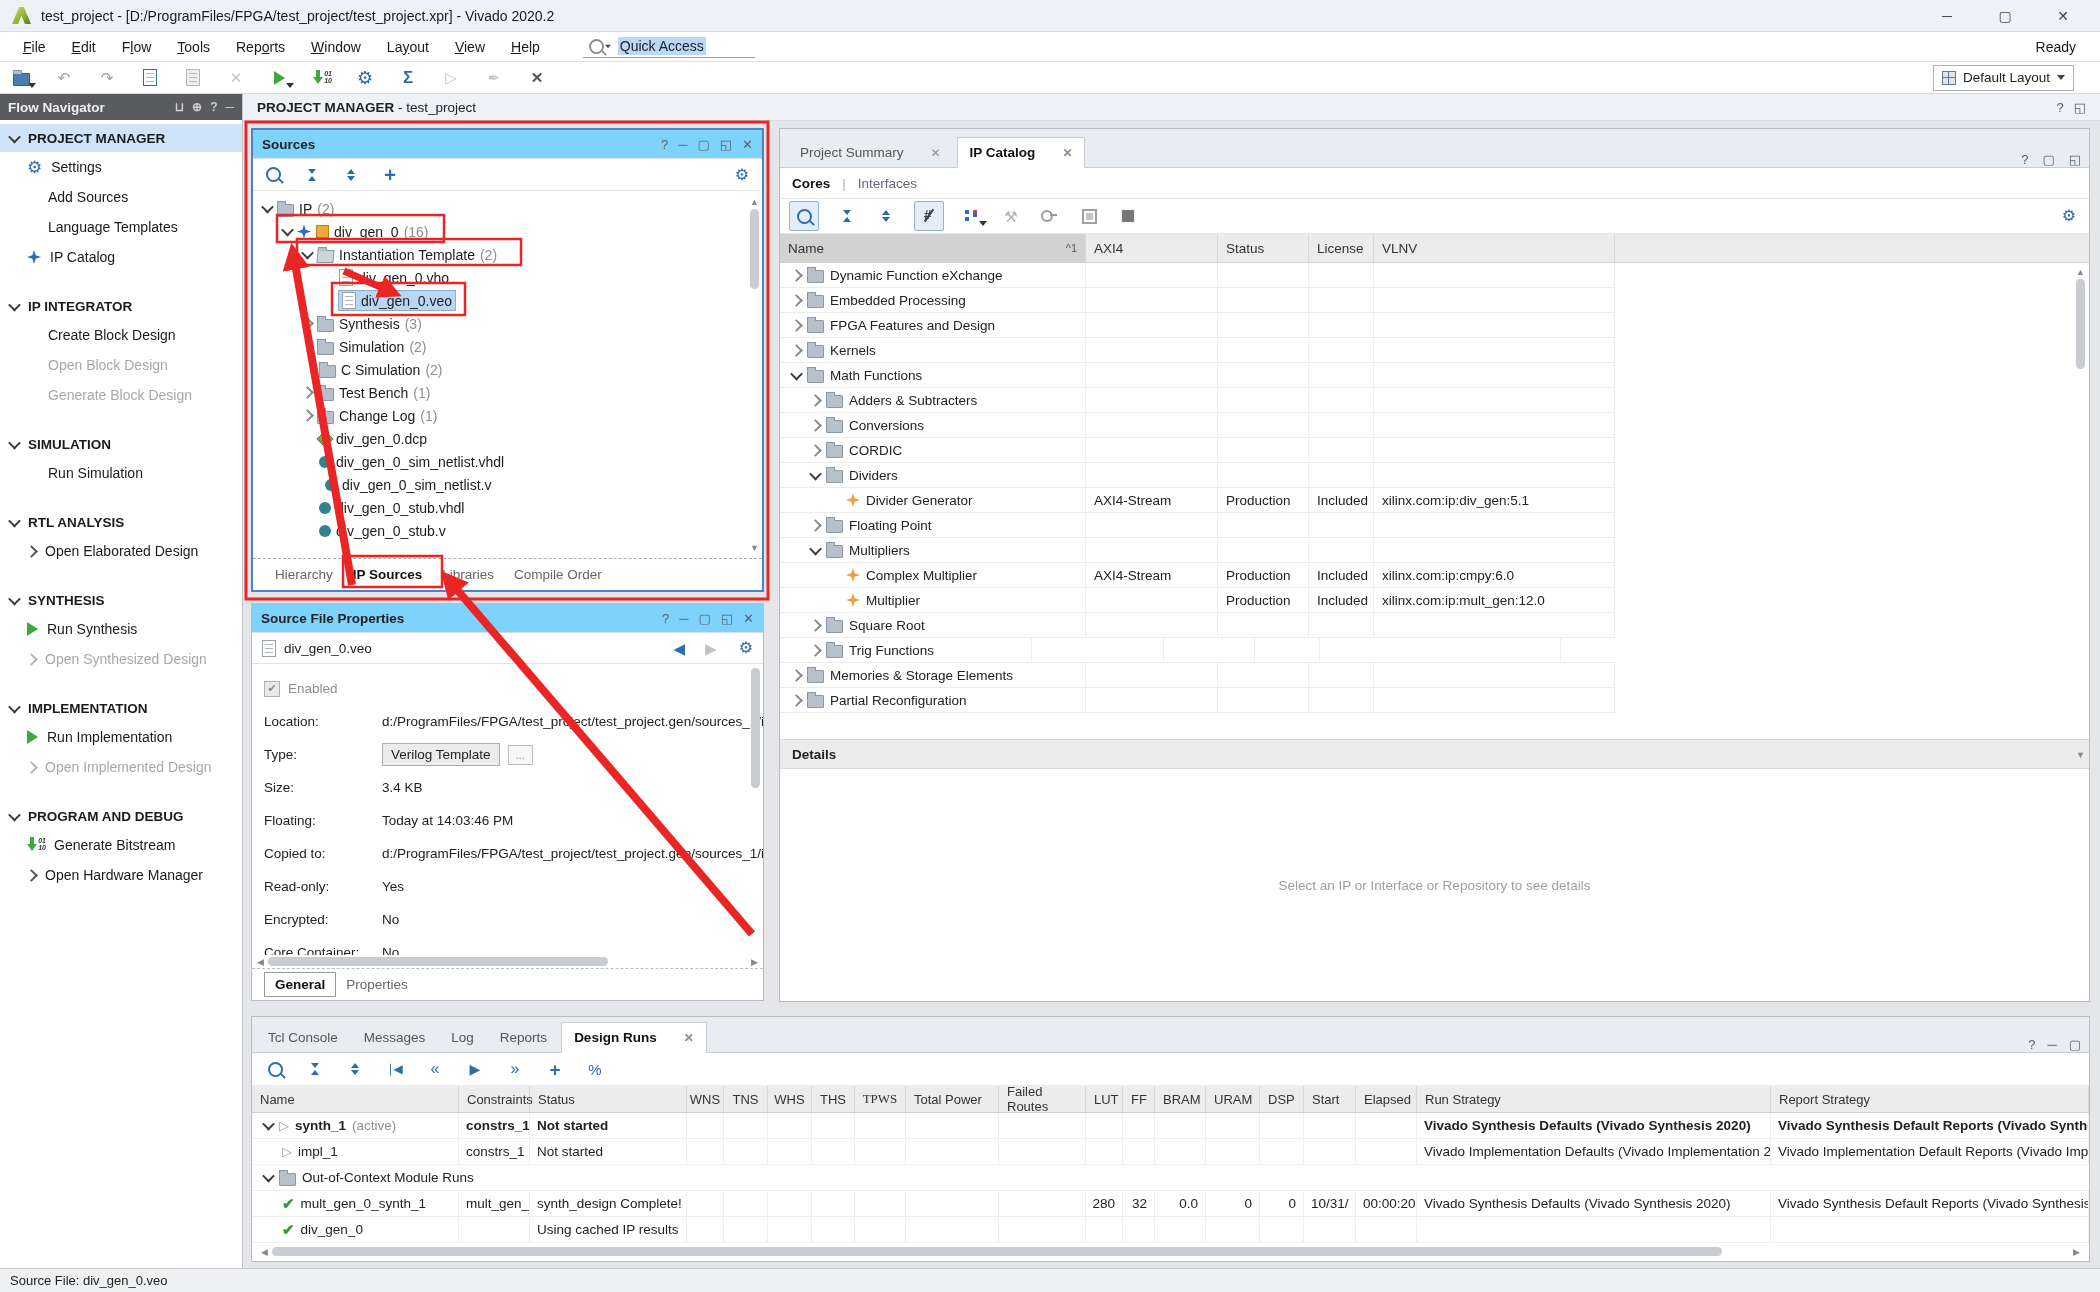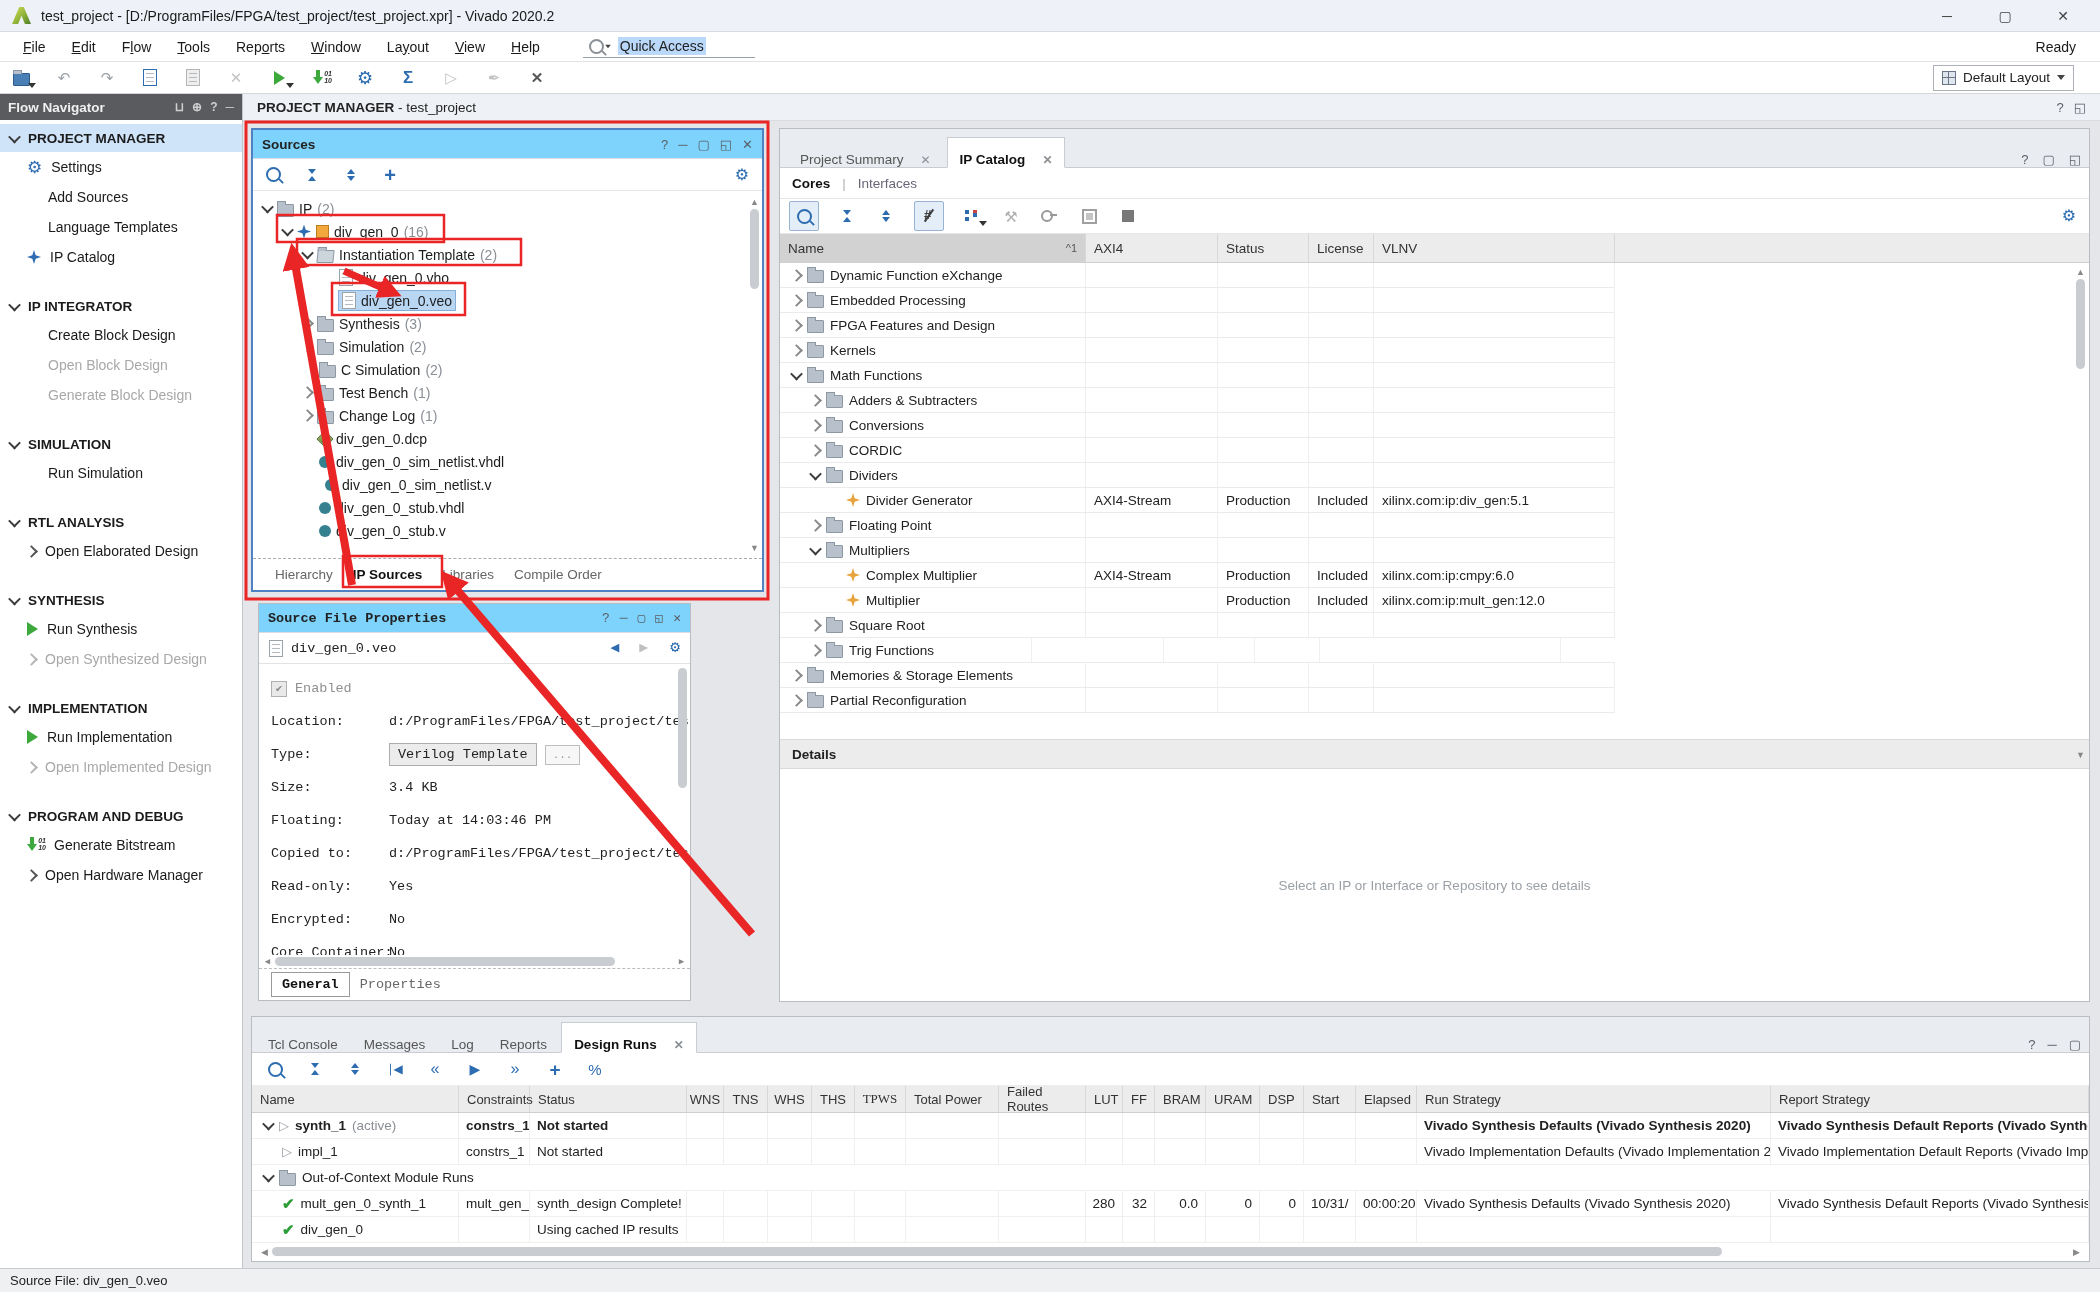--- a/index.html
+++ b/index.html
@@ -116,37 +116,37 @@
   .sel-item{background:#b9d7f3;outline:1px solid #86afd8;display:inline-flex;align-items:center;gap:5px;padding:1px 3px;}
   .vsb{position:absolute;right:1px;top:4px;bottom:4px;width:13px;}
   .vsb .btn{position:absolute;left:0;width:13px;height:13px;display:flex;align-items:center;justify-content:center;color:#888;font-size:9px;}
   .vsb .thumb{position:absolute;left:2px;width:9px;background:#c9ccd1;border-radius:5px;}
   .dashsep{border-top:1px dashed #a9adb2;flex:0 0 auto;}
   .btabs{height:31px;display:flex;align-items:center;padding:0 12px;gap:0;flex:0 0 auto;font-size:13.5px;color:#666;}
   .btab{padding:4px 10px;}
   .btab.active{color:#111;font-weight:bold;}
 
   
-  #props{left:258px;top:603px;width:433px;height:398px;font-family:Liberation Mono, monospace;}
+  #props{left:251px;top:603px;width:513px;height:398px;}
   #prop-file{height:30px;display:flex;align-items:center;gap:8px;padding:0 10px;border-bottom:1px solid #e3e3e3;flex:0 0 auto;font-size:13.5px;}
   #prop-body{flex:1;position:relative;overflow:hidden;padding:8px 0 0 12px;}
   .prow{height:33px;display:flex;align-items:center;font-size:13.5px;white-space:nowrap;}
   .prow .plbl{width:118px;color:#222;flex:0 0 auto;}
   .prow .pval{color:#222;overflow:hidden;}
   .combo{border:1px solid #adadad;background:#ececec;padding:3px 8px;font-size:13.5px;}
   .dots-btn{border:1px solid #bdbdbd;background:#f7f7f7;color:#9a9a9a;font-size:11px;padding:3px 7px;margin-left:8px;}
   .cb{width:14px;height:14px;border:1px solid #b0b0b0;background:#e9e9e9;color:#8b8b8b;font-size:11px;display:inline-flex;align-items:center;justify-content:center;margin-right:8px;}
   .hsb{height:13px;margin:0 2px;position:relative;flex:0 0 auto;}
   .hsb .btn{position:absolute;top:0;width:13px;height:13px;color:#888;font-size:9px;display:flex;align-items:center;justify-content:center;}
   .hsb .thumb{position:absolute;top:2px;height:9px;background:#c9ccd1;border-radius:5px;}
 
   
   #ipcat{left:779px;top:128px;width:1311px;height:874px;}
   #ip-tabs{height:34px;background:#e9ecf0;display:flex;align-items:flex-end;padding:4px 8px 0 8px;gap:4px;flex:0 0 auto;border-bottom:1px solid #c9ccd1;}
-  .dtab{height:29px;display:flex;align-items:flex-end;gap:17px;padding:0 12px;font-size:13.5px;color:#555;}
+  .dtab{height:29px;display:flex;align-items:center;gap:27px;padding:0 12px;font-size:13.5px;color:#555;}
   .dtab.active{background:#fff;border:1px solid #c9ccd1;border-bottom:1px solid #fff;margin-bottom:-1px;font-weight:bold;color:#111;}
   .dtab .x{color:#8a8f95;font-size:12px;}
   #ip-views{height:30px;display:flex;align-items:center;gap:12px;padding:0 12px;border-bottom:1px solid #e6e6e6;flex:0 0 auto;font-size:13.5px;}
   #ip-views .v0{font-weight:bold;color:#111;}
   #ip-views .bar{color:#b0b0b0;}
   #ip-views .v1{color:#667;}
   #ip-search{height:36px;display:flex;align-items:center;padding:0 12px;gap:10px;flex:0 0 auto;border-bottom:1px solid #f0f0f0;font-size:13.5px;}
   #ip-search .inp{width:232px;height:24px;border:1px solid #bdbdbd;border-radius:3px;display:flex;align-items:center;padding:0 7px;gap:5px;}
   #ip-thead{height:28px;display:flex;flex:0 0 auto;background:#ececec;border-bottom:1px solid #cfcfcf;font-size:13.5px;color:#333;}
   .hcell{display:flex;align-items:center;padding:0 8px;border-right:1px solid #d8d8d8;box-sizing:border-box;}

